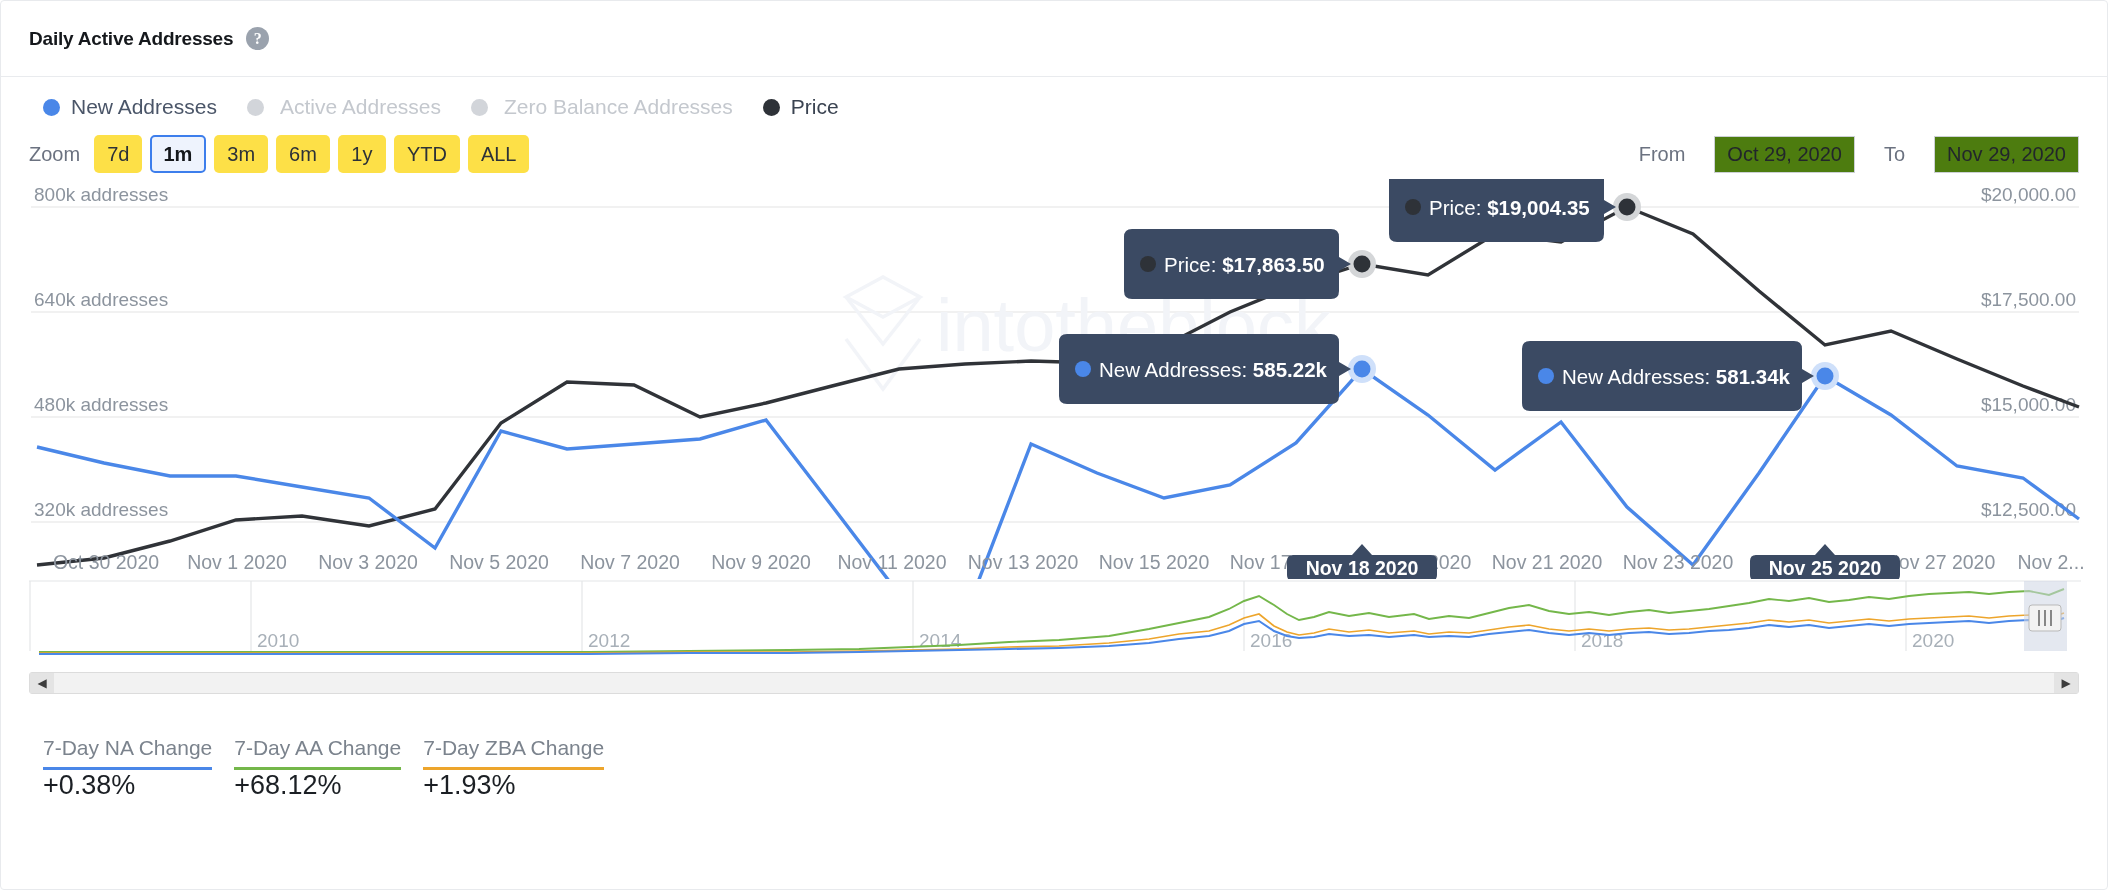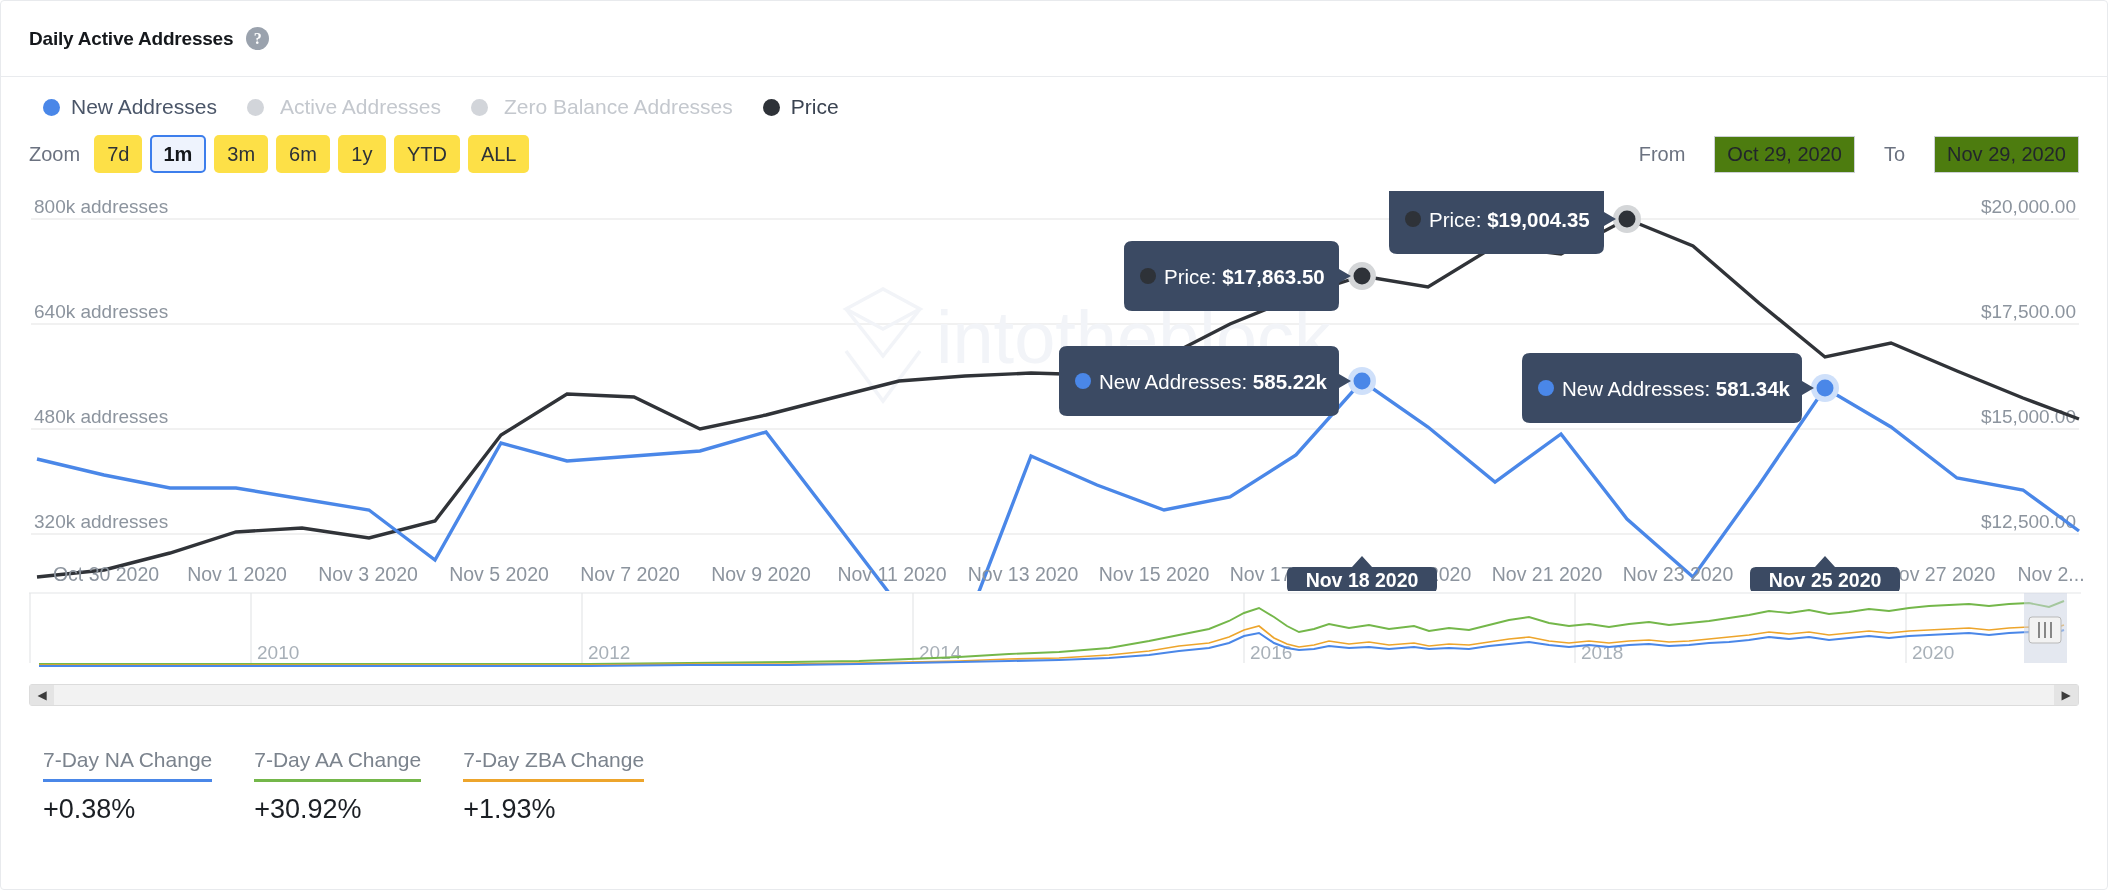--- a/index.html
+++ b/index.html
@@ -77,21 +77,21 @@
   .date-group .lbl { font-size: 20px; color: #6b7280; }
   .date-field {
     border: 1px solid #ccd0d5; background: #4d7c0f;
     height: 37px; padding: 0 12px;
     font-size: 20px; color: #22262b;
     display: flex; align-items: center; cursor: text;
     font-family: "Liberation Sans", sans-serif;
   }
 
   
-  .plot-wrap { position: relative; height: 400px; margin-top: 16px; }
+  .plot-wrap { position: relative; height: 400px; margin-top: 4px; }
   .plot-svg { position: absolute; left: 0; top: 0; }
 
   .ax-label { font-size: 19px; fill: #8c949e; font-family: "Liberation Sans", sans-serif; }
   .ax-label.right { text-anchor: end; }
   .xtick { font-size: 19.5px; fill: #8c949e; text-anchor: middle; font-family: "Liberation Sans", sans-serif; }
   .gridline { stroke: #ededed; stroke-width: 1.4; }
 
   .wm-text {
     font-size: 74px; fill: #f2f4f8;
     font-family: "Liberation Sans", sans-serif; font-weight: 400;
@@ -119,28 +119,28 @@
     background: #f2f2f2; border: 1px solid #dcdcdc; border-radius: 3px;
     display: flex; align-items: center; justify-content: space-between;
   }
   .sb-arrow {
     width: 24px; height: 20px; background: #e4e4e4;
     display: flex; align-items: center; justify-content: center;
     font-size: 12px; color: #3c3c3c; cursor: pointer;
   }
 
   
-  .stats { display: flex; padding: 42px 0 0 42px; gap: 26px; }
+  .stats { display: flex; padding: 42px 0 0 42px; gap: 6px; }
   .stat { padding-right: 16px; }
   .stat-label {
     font-size: 21px; color: #7b838d; padding-bottom: 7px;
     border-bottom: 3px solid #ccc; display: inline-block;
     cursor: pointer;
   }
-  .stat-value { font-size: 27px; color: #1b1f24; padding-top: 12px; }
+  .stat-value { font-size: 27px; color: #1b1f24; }
 </style>
 </head>
 <body>
 
 <div class="card">
 
   <div class="card-header">
     <span class="card-title">Daily Active Addresses</span>
     <span class="help-icon">?</span>
   </div>
@@ -329,21 +329,21 @@
     </div>
   </div>
 
   <div class="stats">
     <div class="stat">
       <div class="stat-label" style="border-bottom-color:#4a87e8">7-Day NA Change</div>
       <div class="stat-value">+0.38%</div>
     </div>
     <div class="stat">
       <div class="stat-label" style="border-bottom-color:#74b74a">7-Day AA Change</div>
-      <div class="stat-value">+30.92%</div>
+      <div class="stat-value">+68.12%</div>
     </div>
     <div class="stat">
       <div class="stat-label" style="border-bottom-color:#eda52c">7-Day ZBA Change</div>
       <div class="stat-value">+1.93%</div>
     </div>
   </div>
 
 </div>
 
 </body></html>

